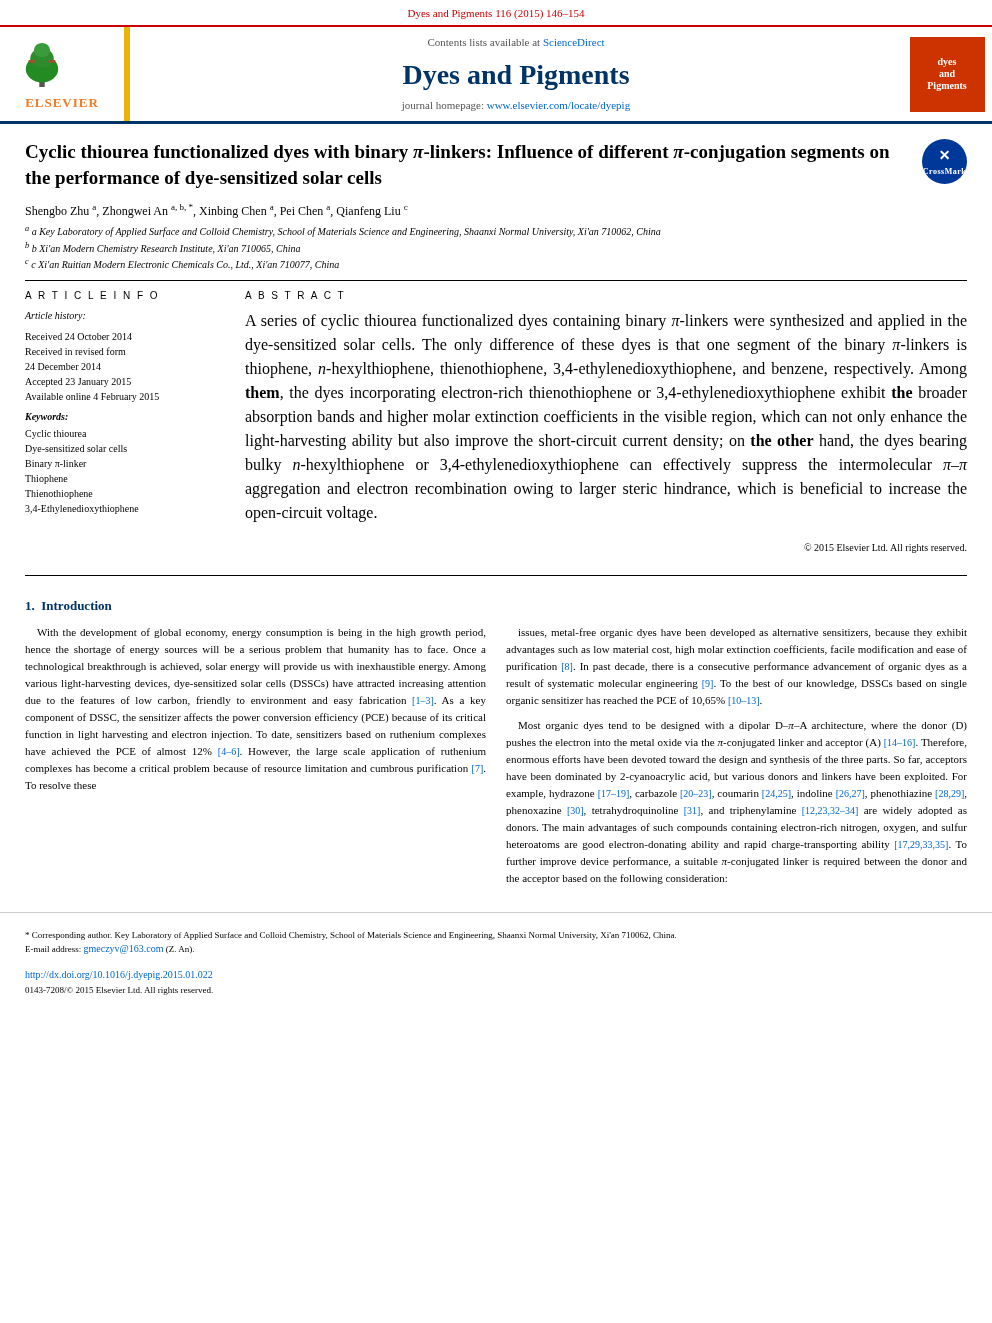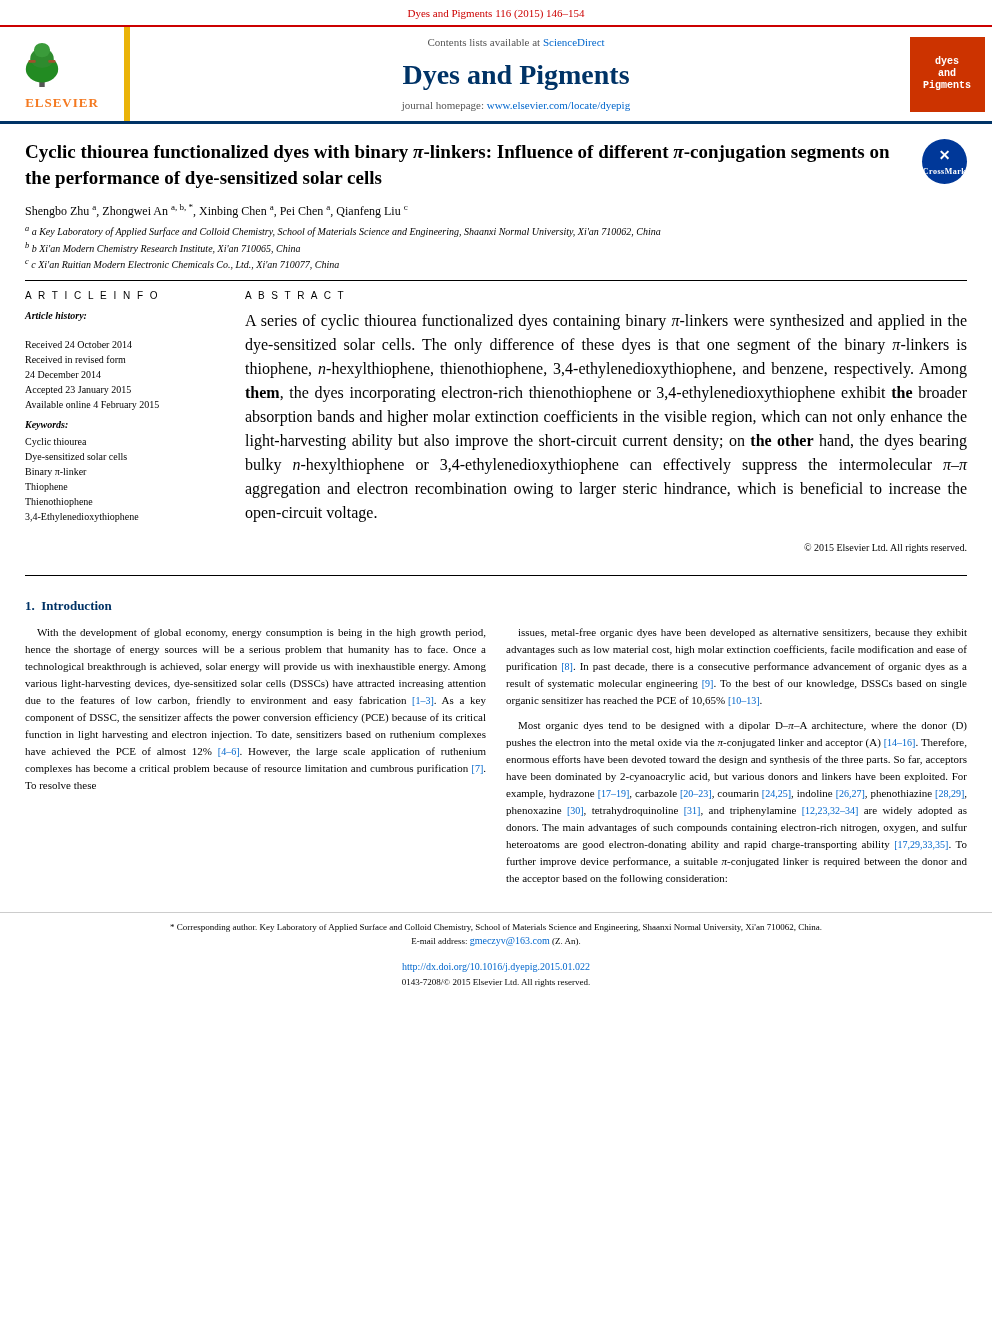--- a/index.html
+++ b/index.html
@@ -98,21 +98,20 @@
       color: #0066cc;
       text-decoration: none;
     }
     .journal-logo-area {
       width: 90px;
       min-height: 90px;
       display: flex;
       align-items: center;
       justify-content: center;
       padding: 5px;
-      font-family: Liberation Mono, monospace;
     }
     .journal-logo-box {
       width: 75px;
       height: 75px;
       background: #cc3300;
       display: flex;
       flex-direction: column;
       align-items: center;
       justify-content: center;
       padding: 4px;
@@ -205,23 +204,23 @@
       font-size: 10px;
       letter-spacing: 2px;
       font-weight: normal;
       color: #000;
       margin-bottom: 6px;
       font-family: Arial, sans-serif;
     }
     .article-info-label {
       font-size: 10px;
       font-style: italic;
-      font-weight: bold;
-      color: #000;
-      margin-bottom: 14px;
+      font-weight: normal;
+      color: #000;
+      margin-bottom: 6px;
     }
     .article-info-text {
       font-size: 10px;
       color: #000;
       line-height: 1.5;
     }
     .keywords-label {
       font-size: 10px;
       font-style: italic;
       font-weight: bold;
@@ -284,23 +283,22 @@
       margin-bottom: 0;
     }
     .ref-link {
       color: #0066cc;
       text-decoration: none;
       font-size: 10px;
     }
     
     .page-footer {
       margin-top: 15px;
-      padding: 8px 25px;
+      padding: 16px 25px;
       border-top: 1px solid #ccc;
-      text-align: center;
     }
     .footnote-text {
       font-size: 9px;
       color: #000;
       line-height: 1.4;
     }
     .footnote-star {
       font-size: 9px;
     }
     .doi-line {

